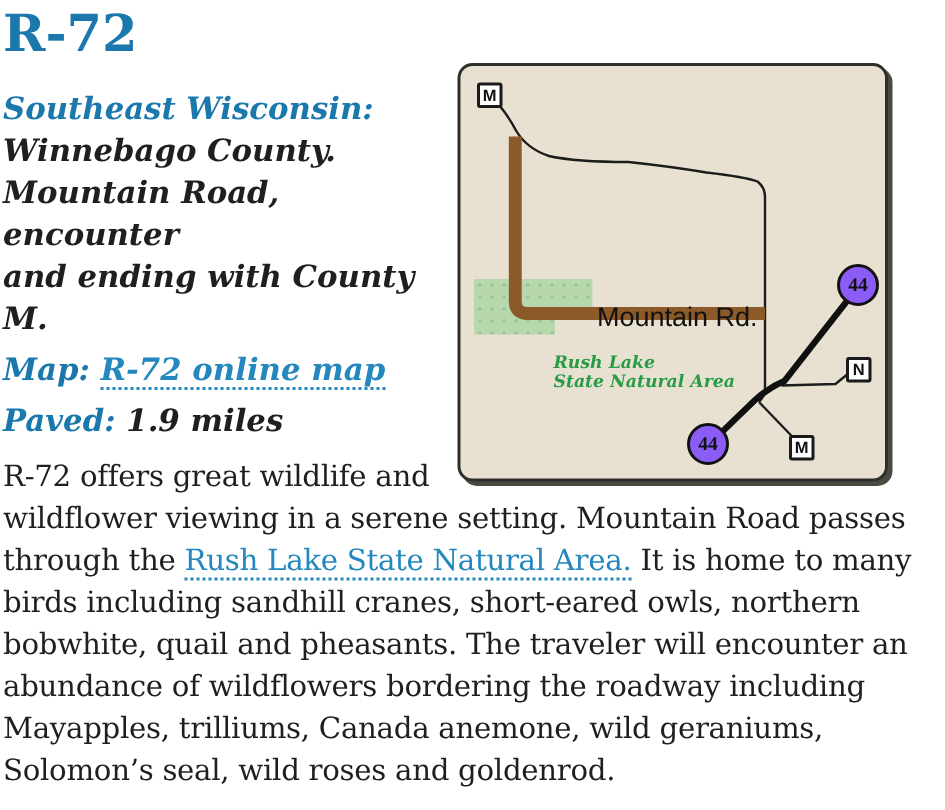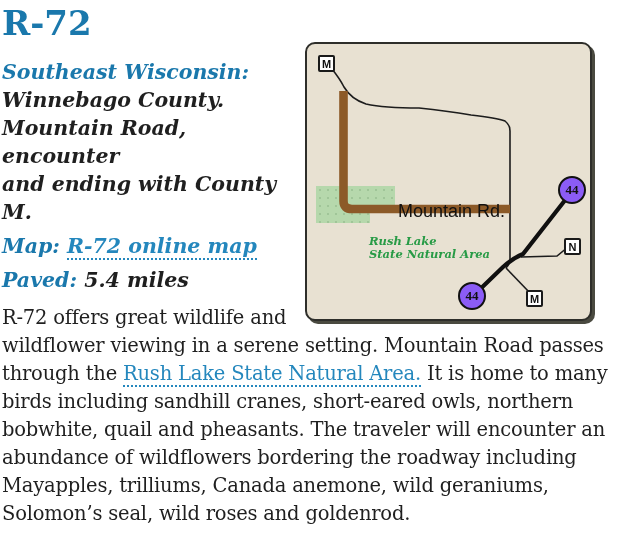--- a/index.html
+++ b/index.html
@@ -176,19 +176,19 @@
     <span>and ending with County M.</span>
   </p>
 
   <p class="meta-row">
     <span class="blue-label">Map:</span>
     <a href="#" class="meta-link">R-72 online map</a>
   </p>
 
   <p class="meta-row">
     <span class="blue-label">Paved:</span>
-    <span>5.4 miles</span>
+    <span>1.9 miles</span>
   </p>
 
 
   <p class="body-text"><span>R-72 offers great wildlife and wildflower viewing in a serene setting. Mountain Road passes through the </span><a href="#" class="body-link">Rush Lake State Natural Area.</a><span> It is home to many birds including sandhill cranes, short-eared owls, northern bobwhite, quail and pheasants. The traveler will encounter an abundance of wildflowers bordering the roadway including Mayapples, trilliums, Canada anemone, wild geraniums, Solomon’s seal, wild roses and goldenrod.</span></p>
 
 </div>
 
 </body></html>

